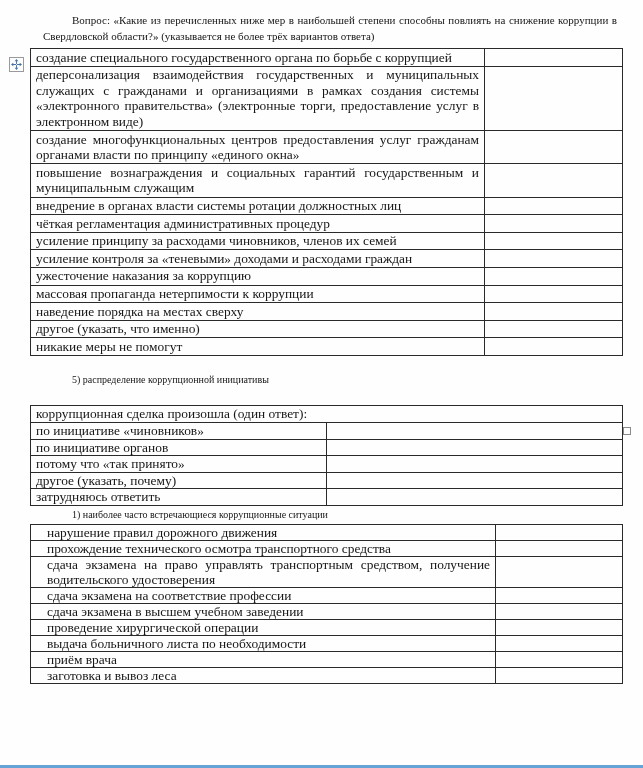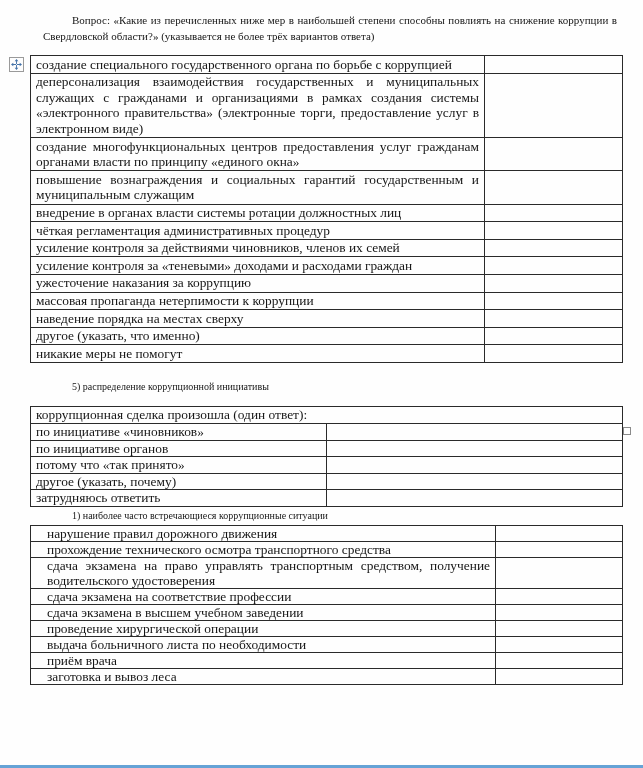--- a/index.html
+++ b/index.html
@@ -26,23 +26,23 @@
     width:593px;margin-left:30px;
     border:1.5px solid #1f1f1f;
   }
   td{
     border:1px solid #2a2a2a;
     font-size:13.4px;line-height:15.6px;
     vertical-align:top;text-align:justify;
     padding:0 5px;
   }
   td.opt{width:443px;}
-  table.t1{margin-top:11px;}
+  table.t1{margin-top:4px;}
   table.t1 td{padding-top:0.5px;padding-bottom:0.5px;}
-  table.t2{margin-top:12px;border-radius:13px;}
+  table.t2{margin-top:18px;border-radius:13px;}
   table.t3{margin-top:1px;}
   table.t3 td{line-height:15px;padding-left:16px;}
   
   .move-handle{
     position:absolute;left:9px;top:57px;width:15px;height:15px;
     border:1px solid #9a9a9a;background:#fdfdfd;box-sizing:border-box;
     display:flex;align-items:center;justify-content:center;
   }
   .resize-handle{
     position:absolute;left:623px;top:427px;width:8px;height:8px;
@@ -93,21 +93,21 @@
     </tr>
     <tr>
       <td class="opt">внедрение в органах власти системы ротации должностных лиц</td>
       <td></td>
     </tr>
     <tr>
       <td class="opt">чёткая регламентация административных процедур</td>
       <td></td>
     </tr>
     <tr>
-      <td class="opt">усиление контроля за действиями чиновников, членов их семей</td>
+      <td class="opt">усиление принципу за расходами чиновников, членов их семей</td>
       <td></td>
     </tr>
     <tr>
       <td class="opt">усиление контроля за «теневыми» доходами и расходами граждан</td>
       <td></td>
     </tr>
     <tr>
       <td class="opt">ужесточение наказания за коррупцию</td>
       <td></td>
     </tr>

